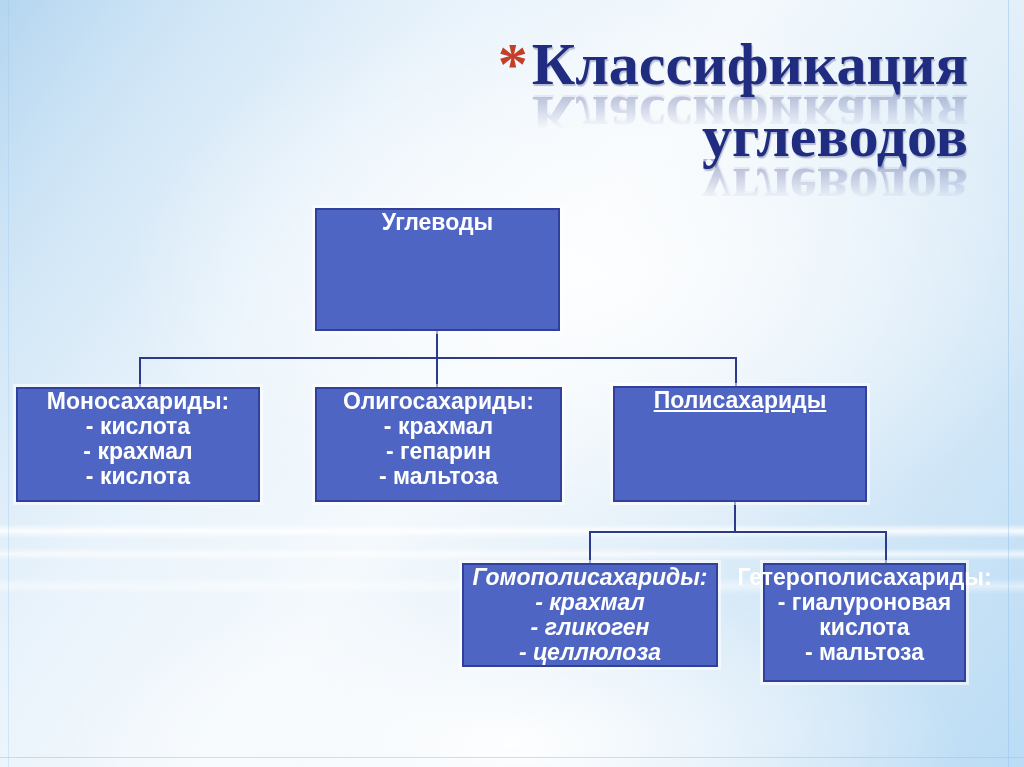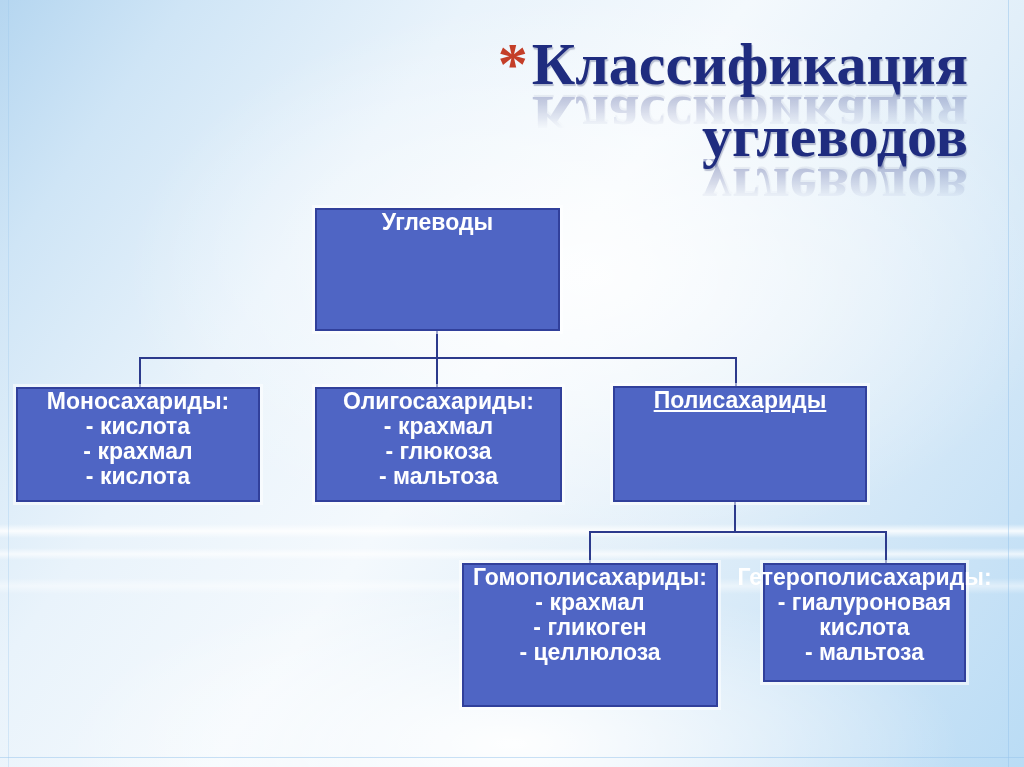--- a/index.html
+++ b/index.html
@@ -47,21 +47,21 @@
     background:#4f65c4;border:2px solid #31409b;
     box-shadow:0 0 0 3px rgba(255,255,255,.55);
     display:flex;flex-direction:column;justify-content:flex-start;align-items:center;
     color:#fff;font-weight:700;font-size:23px;text-align:center;
   }
   .box-line{line-height:25px;}
   #node-root  {left:315px;top:208px;width:245px;height:123px;}
   #node-mono  {left:16px;top:387px;width:244px;height:115px;}
   #node-oligo {left:315px;top:387px;width:247px;height:115px;}
   #node-poly  {left:613px;top:386px;width:254px;height:116px;text-decoration:underline;}
-  #node-homo  {left:462px;top:563px;width:256px;height:144px;}
+  #node-homo  {left:462px;top:563px;width:256px;height:104px;font-style:italic;}
   #node-hetero{left:763px;top:563px;width:203px;height:119px;}
 
   
   .conn{position:absolute;background:#2c3a8c;}
   .c1v {left:436px;top:331px;width:2px;height:27px;}
   .c1h {left:139px;top:357px;width:598px;height:2px;}
   .c1d1{left:139px;top:357px;width:2px;height:30px;}
   .c1d2{left:436px;top:357px;width:2px;height:30px;}
   .c1d3{left:735px;top:357px;width:2px;height:29px;}
   .c2v {left:734px;top:502px;width:2px;height:31px;}
@@ -109,21 +109,21 @@
   <div class="box" id="node-mono">
     <div class="box-line">Моносахариды:</div>
     <div class="box-line">- кислота</div>
     <div class="box-line">- крахмал</div>
     <div class="box-line">- кислота</div>
   </div>
 
   <div class="box" id="node-oligo">
     <div class="box-line">Олигосахариды:</div>
     <div class="box-line">- крахмал</div>
-    <div class="box-line">- глюкоза</div>
+    <div class="box-line">- гепарин</div>
     <div class="box-line">- мальтоза</div>
   </div>
 
   <div class="box" id="node-poly">
     <div class="box-line">Полисахариды</div>
   </div>
 
   <div class="box" id="node-homo">
     <div class="box-line">Гомополисахариды:</div>
     <div class="box-line">- крахмал</div>

